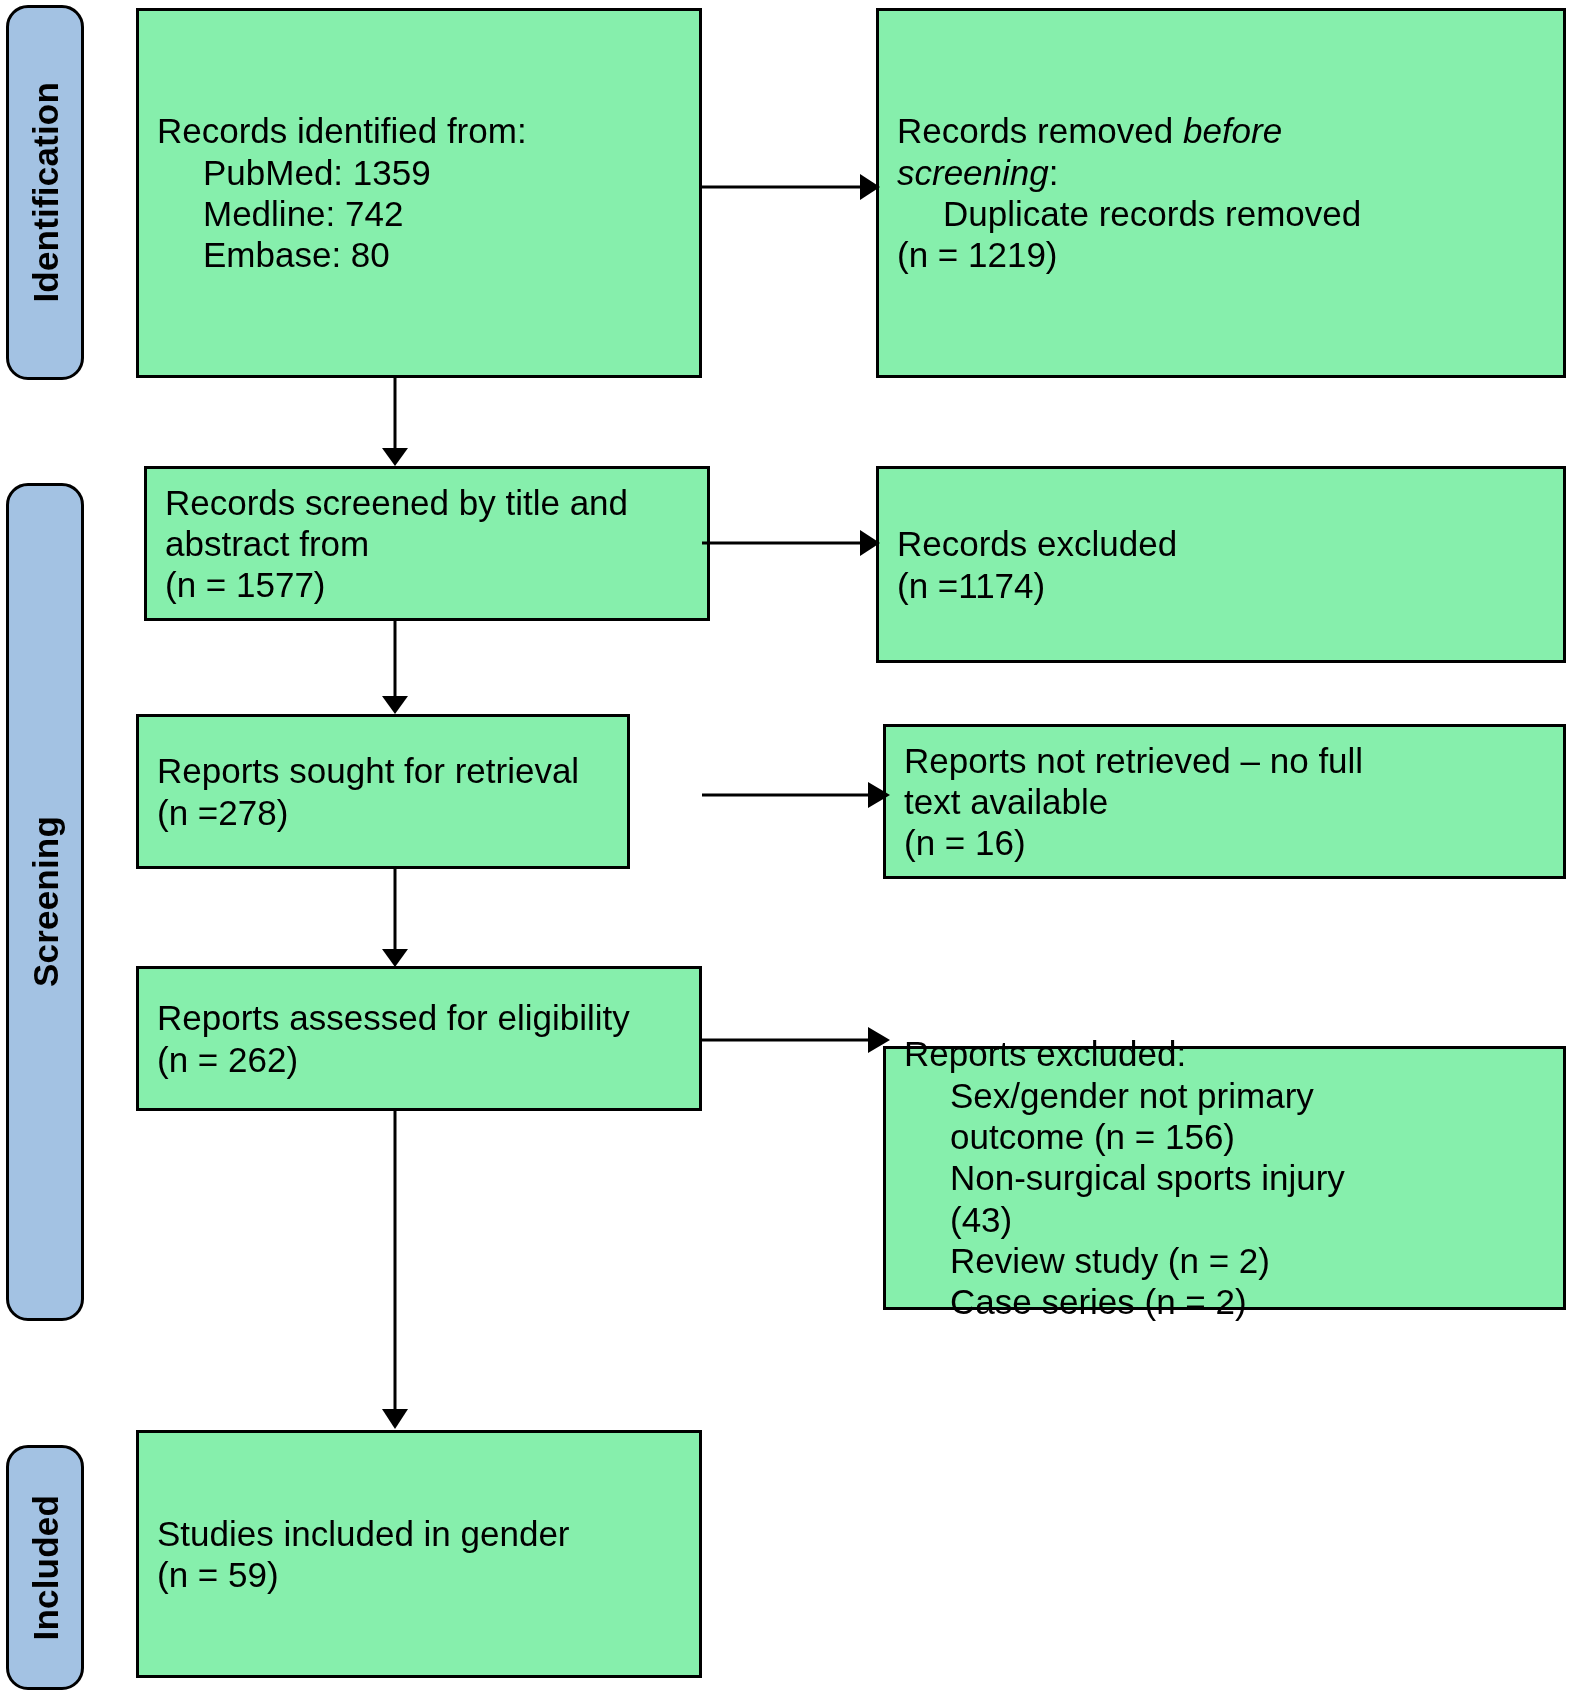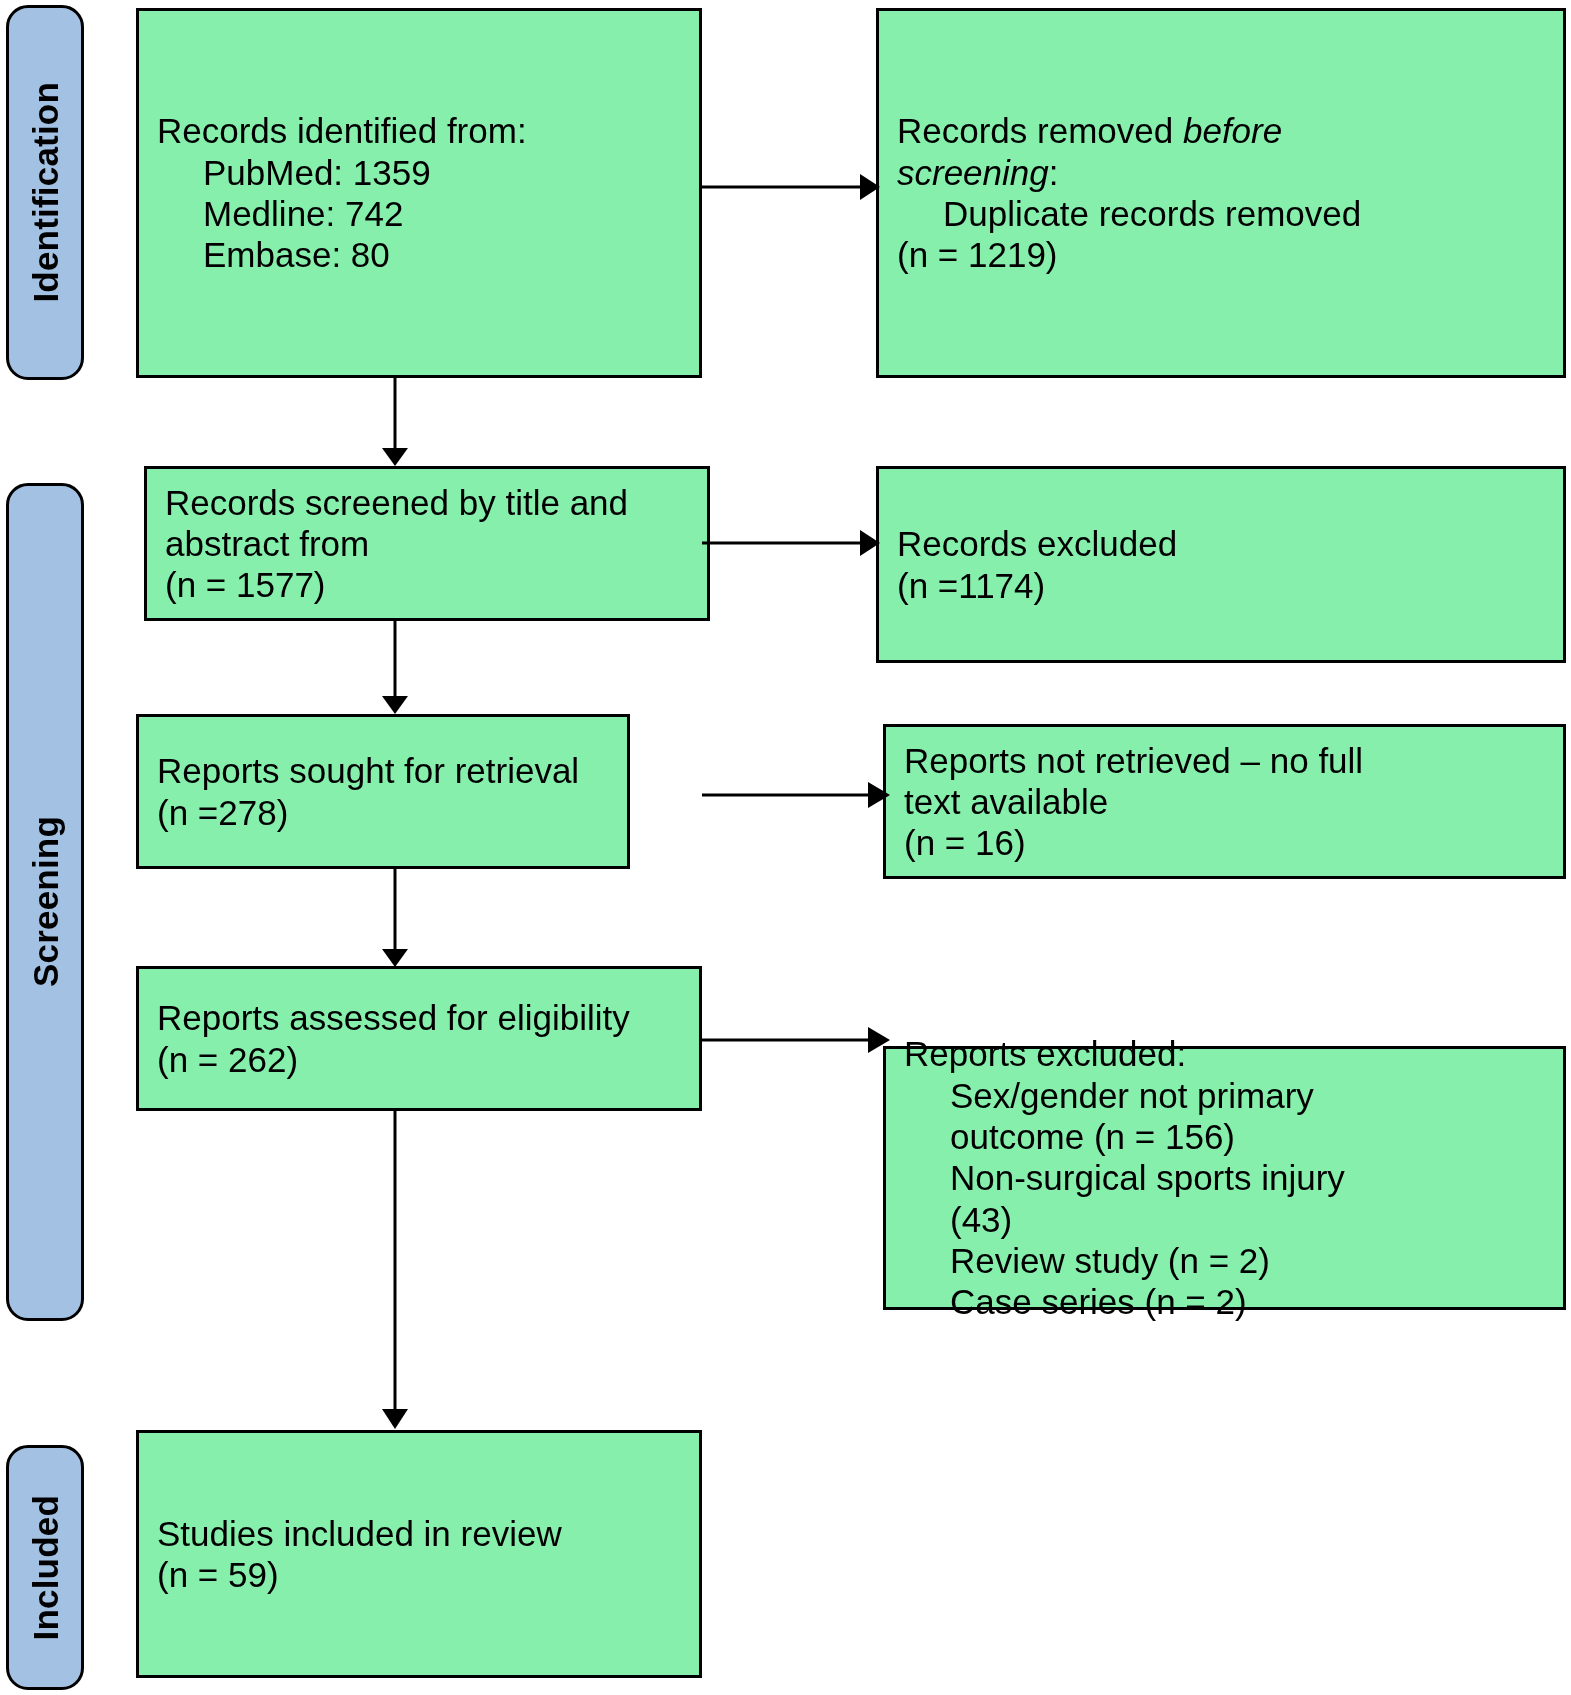--- a/index.html
+++ b/index.html
@@ -198,18 +198,18 @@
 
   <div class="conn" style="left:380px; top:1111px; width:30px; height:320px;">
     <svg width="30" height="320" viewBox="0 0 30 320">
       <line x1="15" y1="0" x2="15" y2="300" stroke="#000" stroke-width="3"></line>
       <polygon points="2,298 28,298 15,318" fill="#000"></polygon>
     </svg>
   </div>
 
   <div class="pbox" style="left:136px; top:1430px; width:566px; height:248px;">
     <div class="ptext">
-      <span class="ln">Studies included in review</span>
+      <span class="ln">Studies included in gender</span>
       <span class="ln">(n = 59)</span>
     </div>
   </div>
 
 </div>
 
 </body></html>

